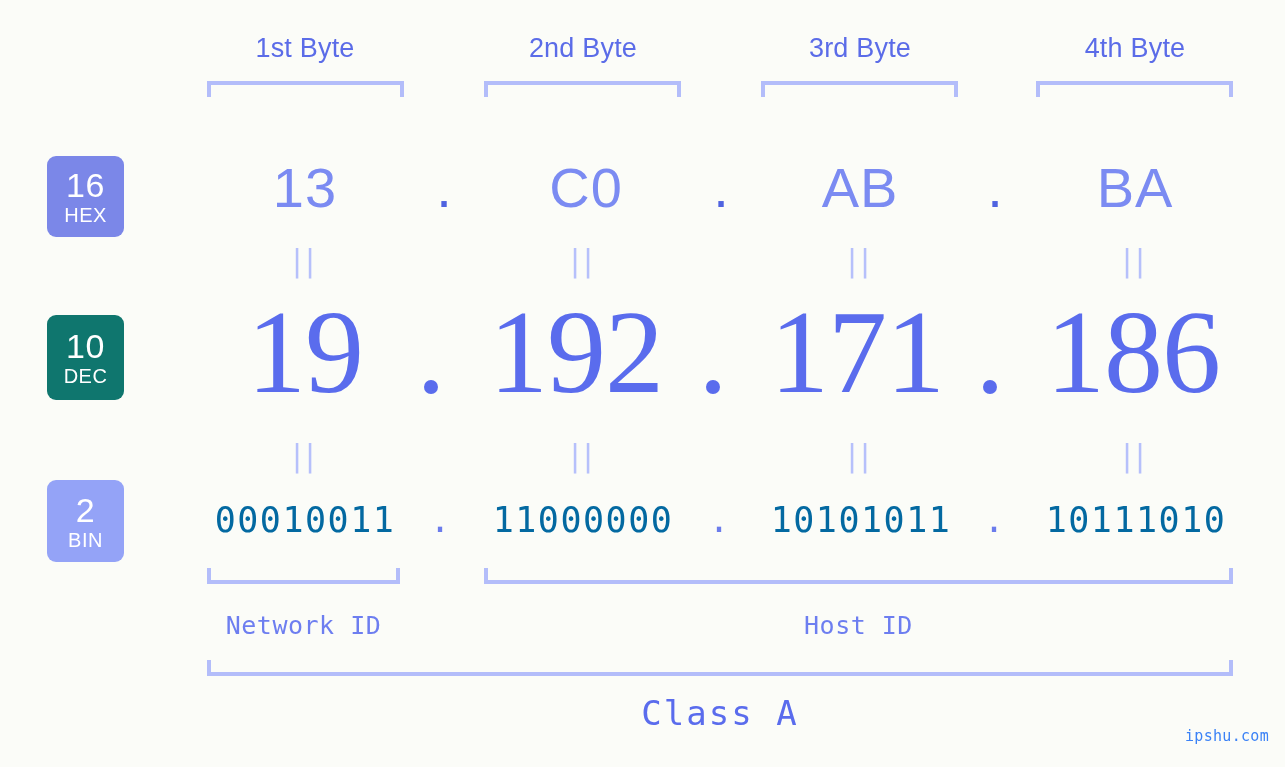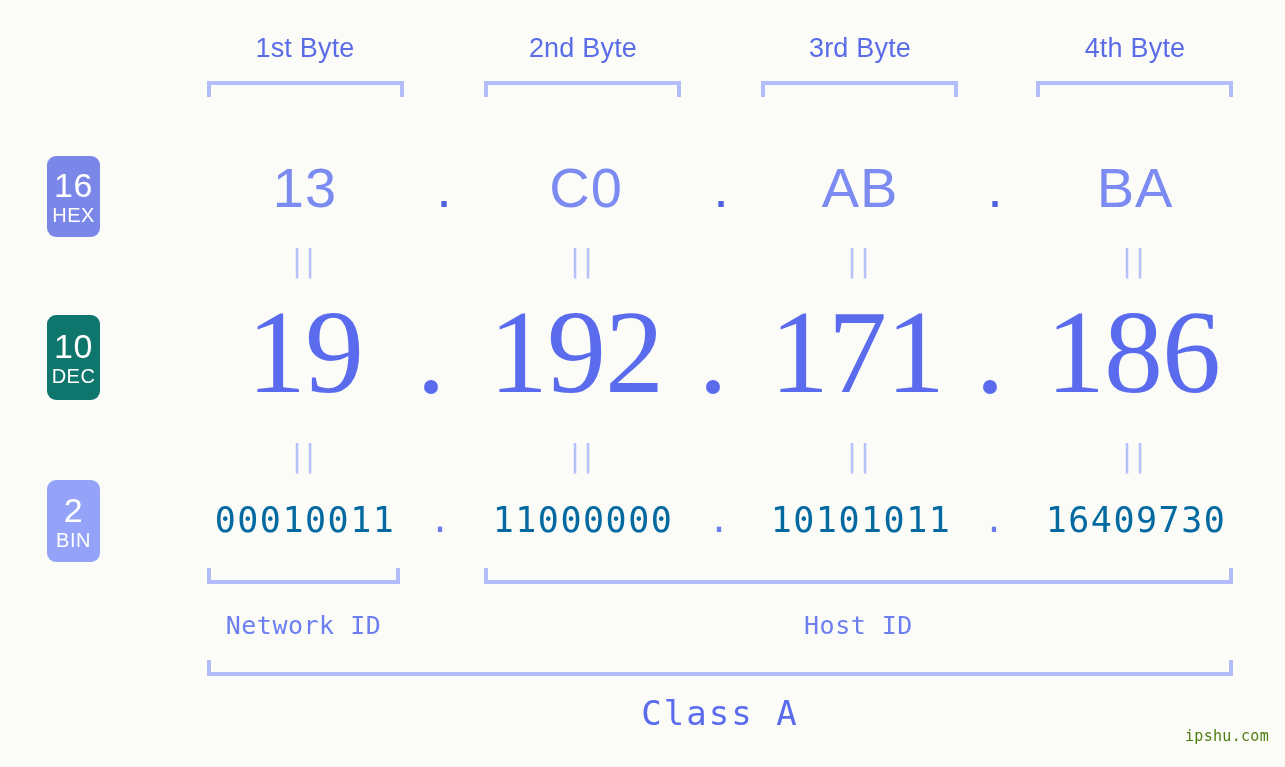--- a/index.html
+++ b/index.html
@@ -50,21 +50,21 @@
     border-left: 4px solid #b3bdfa;
     border-right: 4px solid #b3bdfa;
     height: 16px;
     box-sizing: border-box;
   }
 
   
   .badge {
     position: absolute;
     left: 47px;
-    width: 53px;
+    width: 77px;
     border-radius: 9px;
     color: #ffffff;
     text-align: center;
     display: flex;
     flex-direction: column;
     align-items: center;
     justify-content: center;
     line-height: 1;
   }
   .badge .num {
@@ -171,21 +171,21 @@
     letter-spacing: 2px;
   }
 
   
   #watermark {
     position: absolute;
     right: 16px;
     bottom: 22px;
     font-family: "DejaVu Sans Mono", monospace;
     font-size: 15px;
-    color: #4d7c0f;
+    color: #3b82f6;
     letter-spacing: 0.3px;
   }
 </style>
 </head>
 <body>
 
 <div id="stage">
 
   <div class="byte-header" style="left:206px;width:198px;">1st Byte</div>
   <div class="byte-header" style="left:484px;width:198px;">2nd Byte</div>
@@ -236,21 +236,21 @@
   <div class="eq eq-bot" style="left:761px;width:198px;">||</div>
   <div class="eq eq-bot" style="left:1036px;width:198px;">||</div>
 
   <div class="cell bin-val" style="left:200px;width:210px;">00010011</div>
   <div class="cell bin-dot" style="left:400px;width:80px;">.</div>
   <div class="cell bin-dot" style="left:-9999px;"></div>
   <div class="cell bin-val" style="left:478px;width:210px;">11000000</div>
   <div class="cell bin-dot" style="left:679px;width:80px;">.</div>
   <div class="cell bin-val" style="left:756px;width:210px;">10101011</div>
   <div class="cell bin-dot" style="left:954px;width:80px;">.</div>
-  <div class="cell bin-val" style="left:1031px;width:210px;">16409730</div>
+  <div class="cell bin-val" style="left:1031px;width:210px;">10111010</div>
 
   <div class="bracket-up" style="left:207px;top:568px;width:193px;"></div>
   <div class="bracket-up" style="left:484px;top:568px;width:749px;"></div>
 
   <div class="id-label" style="left:484px;width:749px;">Host ID</div>
   <div class="id-label" style="left:207px;width:193px;">Network ID</div>
 
   <div class="bracket-up" style="left:207px;top:660px;width:1026px;"></div>
   <div class="class-label" style="left:207px;width:1026px;">Class A</div>
 

